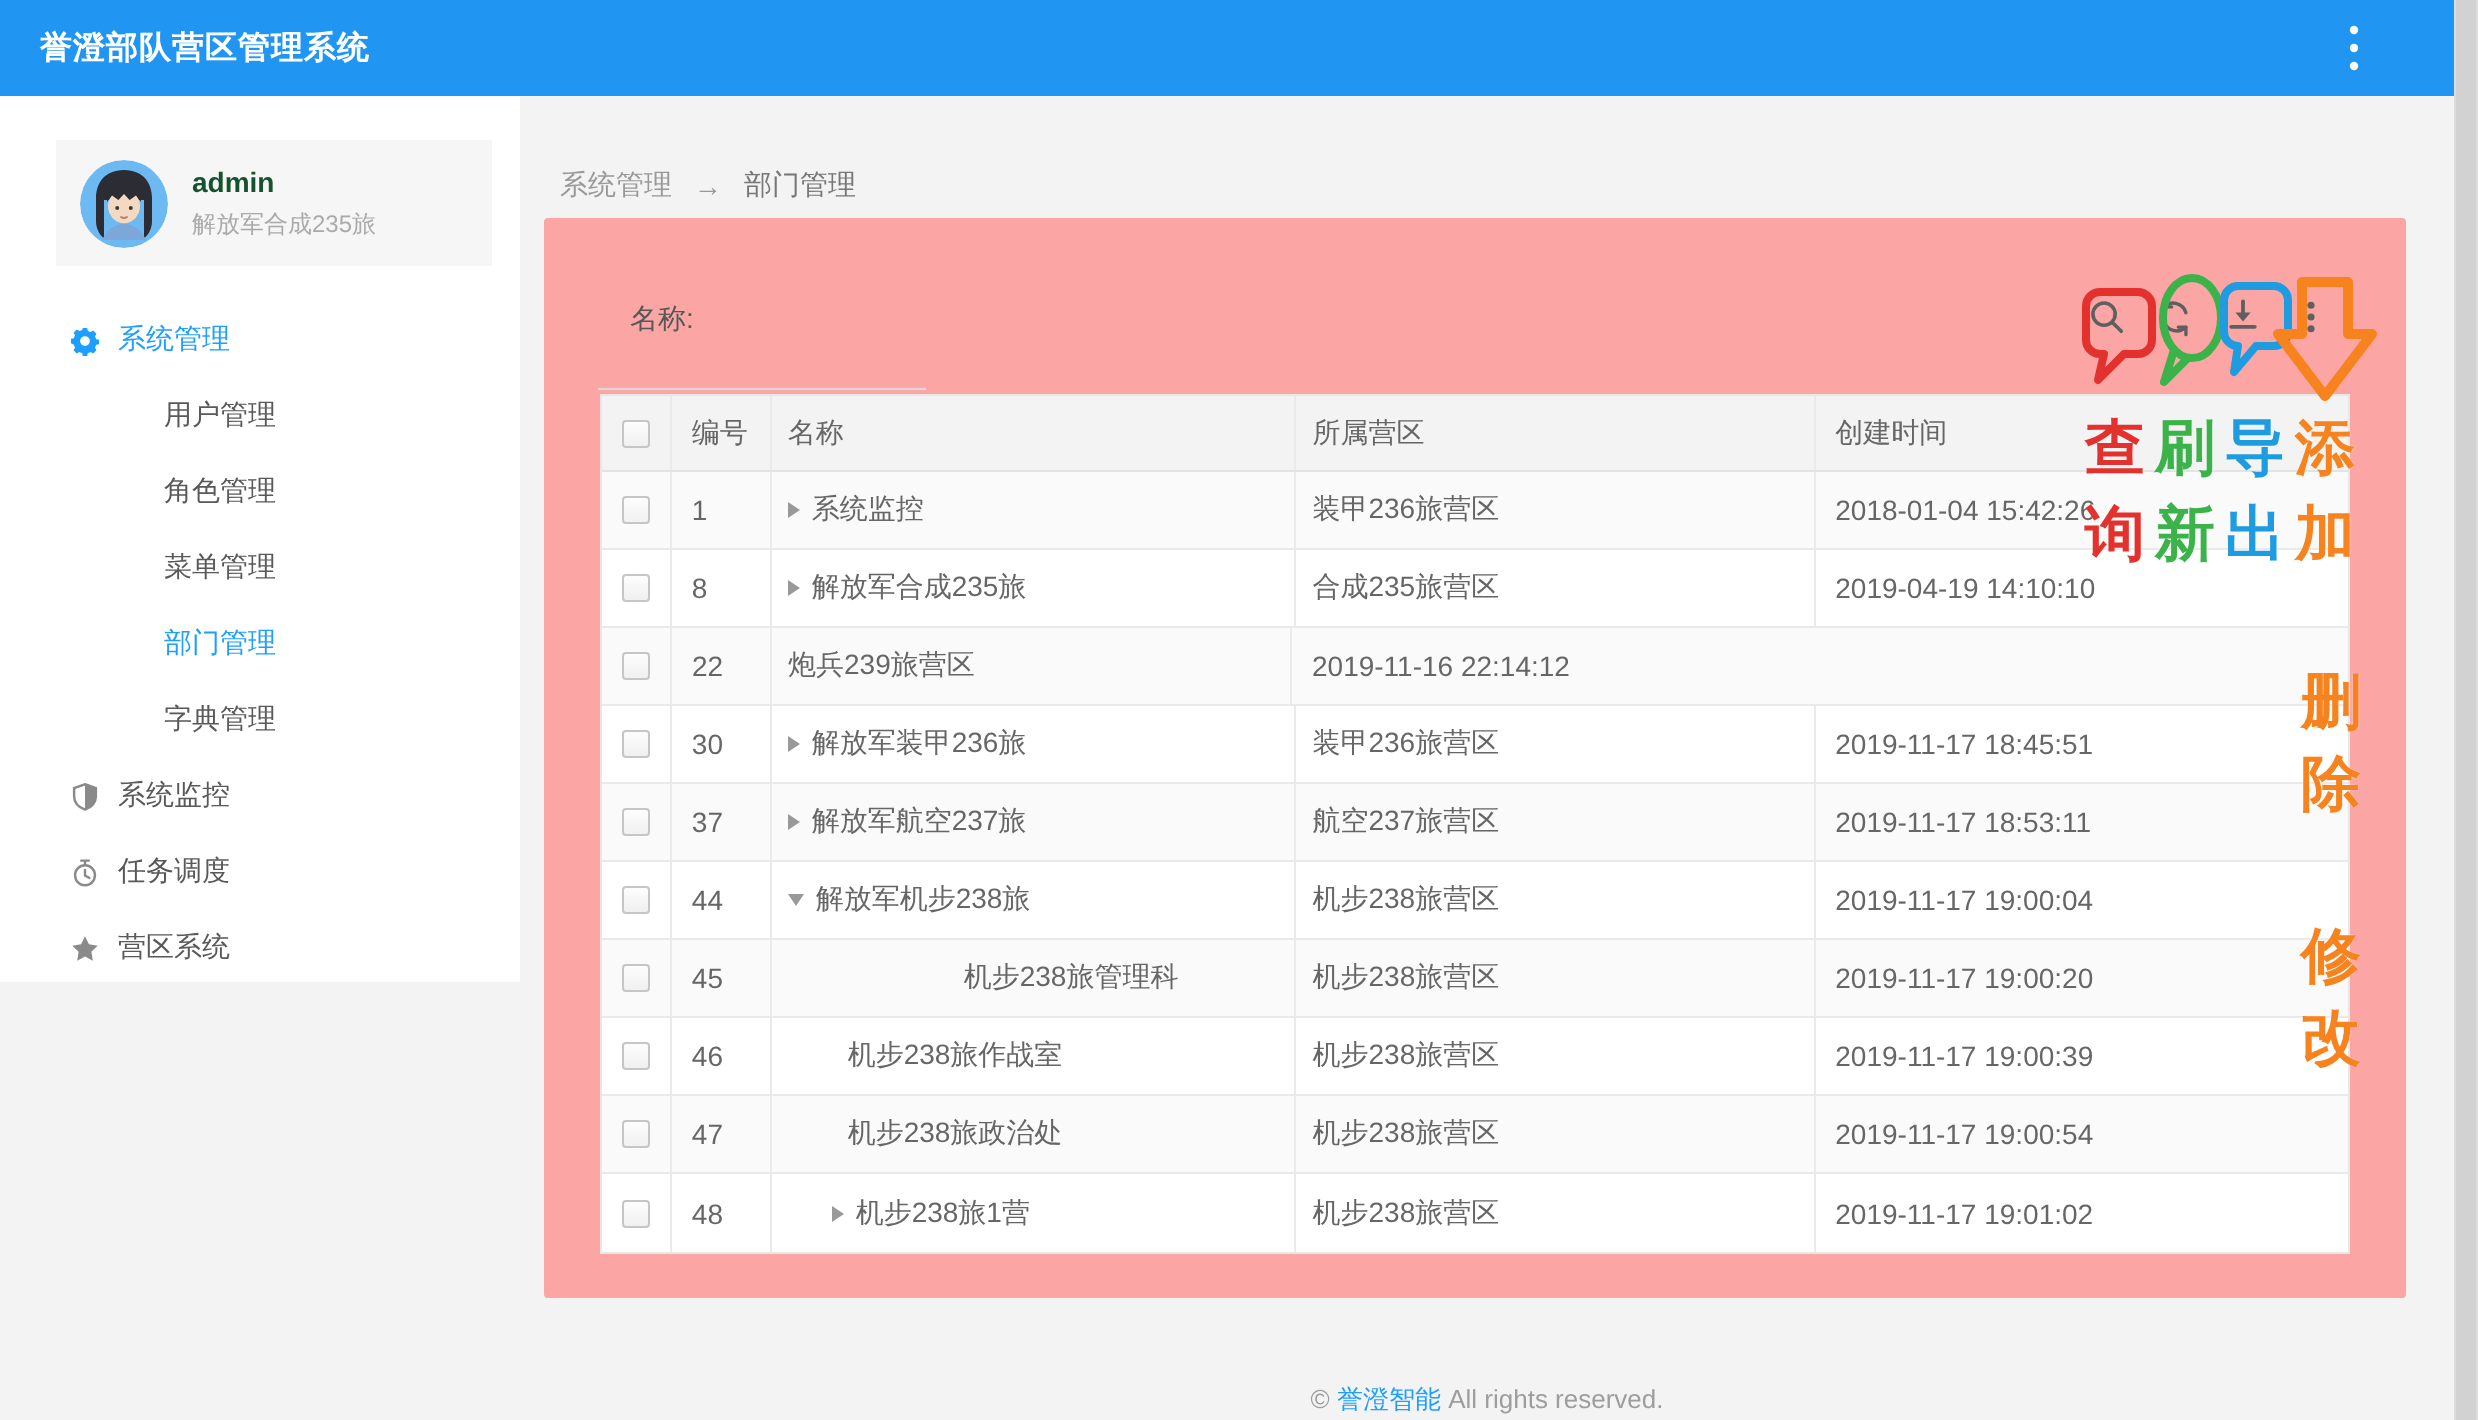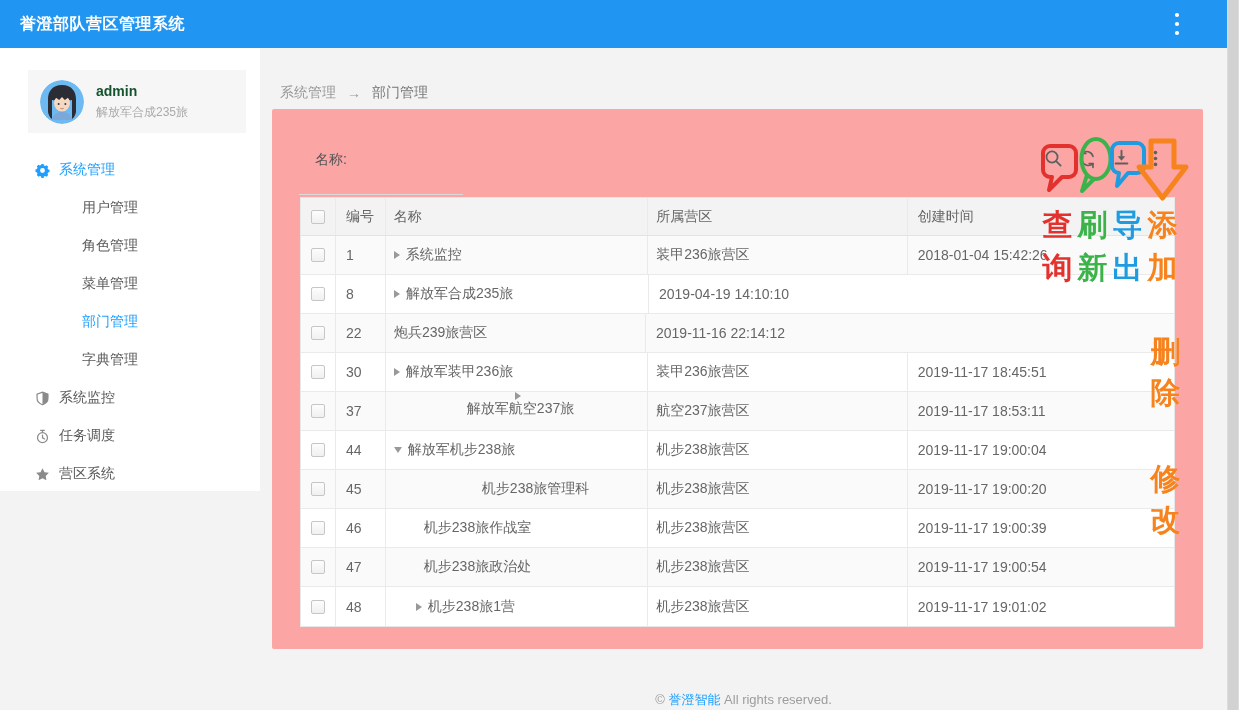--- a/index.html
+++ b/index.html
@@ -221,20 +221,21 @@
           </div>
           <div class="tr">
             <div class="td c-check">
               <span class="cb"></span>
             </div>
             <div class="td c-id">8</div>
             <div class="td c-name" style="padding-left: 8px;">
               <span class="arrow right"></span>
               <span>解放军合成235旅</span>
             </div>
+            <div class="td c-camp">合成235旅营区</div>
             <div class="td c-time">2019-04-19 14:10:10</div>
           </div>
           <div class="tr odd">
             <div class="td c-check">
               <span class="cb"></span>
             </div>
             <div class="td c-id">22</div>
             <div class="td c-camp">炮兵239旅营区</div>
             <div class="td c-time">2019-11-16 22:14:12</div>
           </div>
@@ -248,21 +249,21 @@
               <span>解放军装甲236旅</span>
             </div>
             <div class="td c-camp">装甲236旅营区</div>
             <div class="td c-time">2019-11-17 18:45:51</div>
           </div>
           <div class="tr odd">
             <div class="td c-check">
               <span class="cb"></span>
             </div>
             <div class="td c-id">37</div>
-            <div class="td c-name" style="padding-left: 8px; flex-direction: column;">
+            <div class="td c-name" style="padding-left: 8px;">
               <span class="arrow right"></span>
               <span>解放军航空237旅</span>
             </div>
             <div class="td c-camp">航空237旅营区</div>
             <div class="td c-time">2019-11-17 18:53:11</div>
           </div>
           <div class="tr">
             <div class="td c-check">
               <span class="cb"></span>
             </div>

